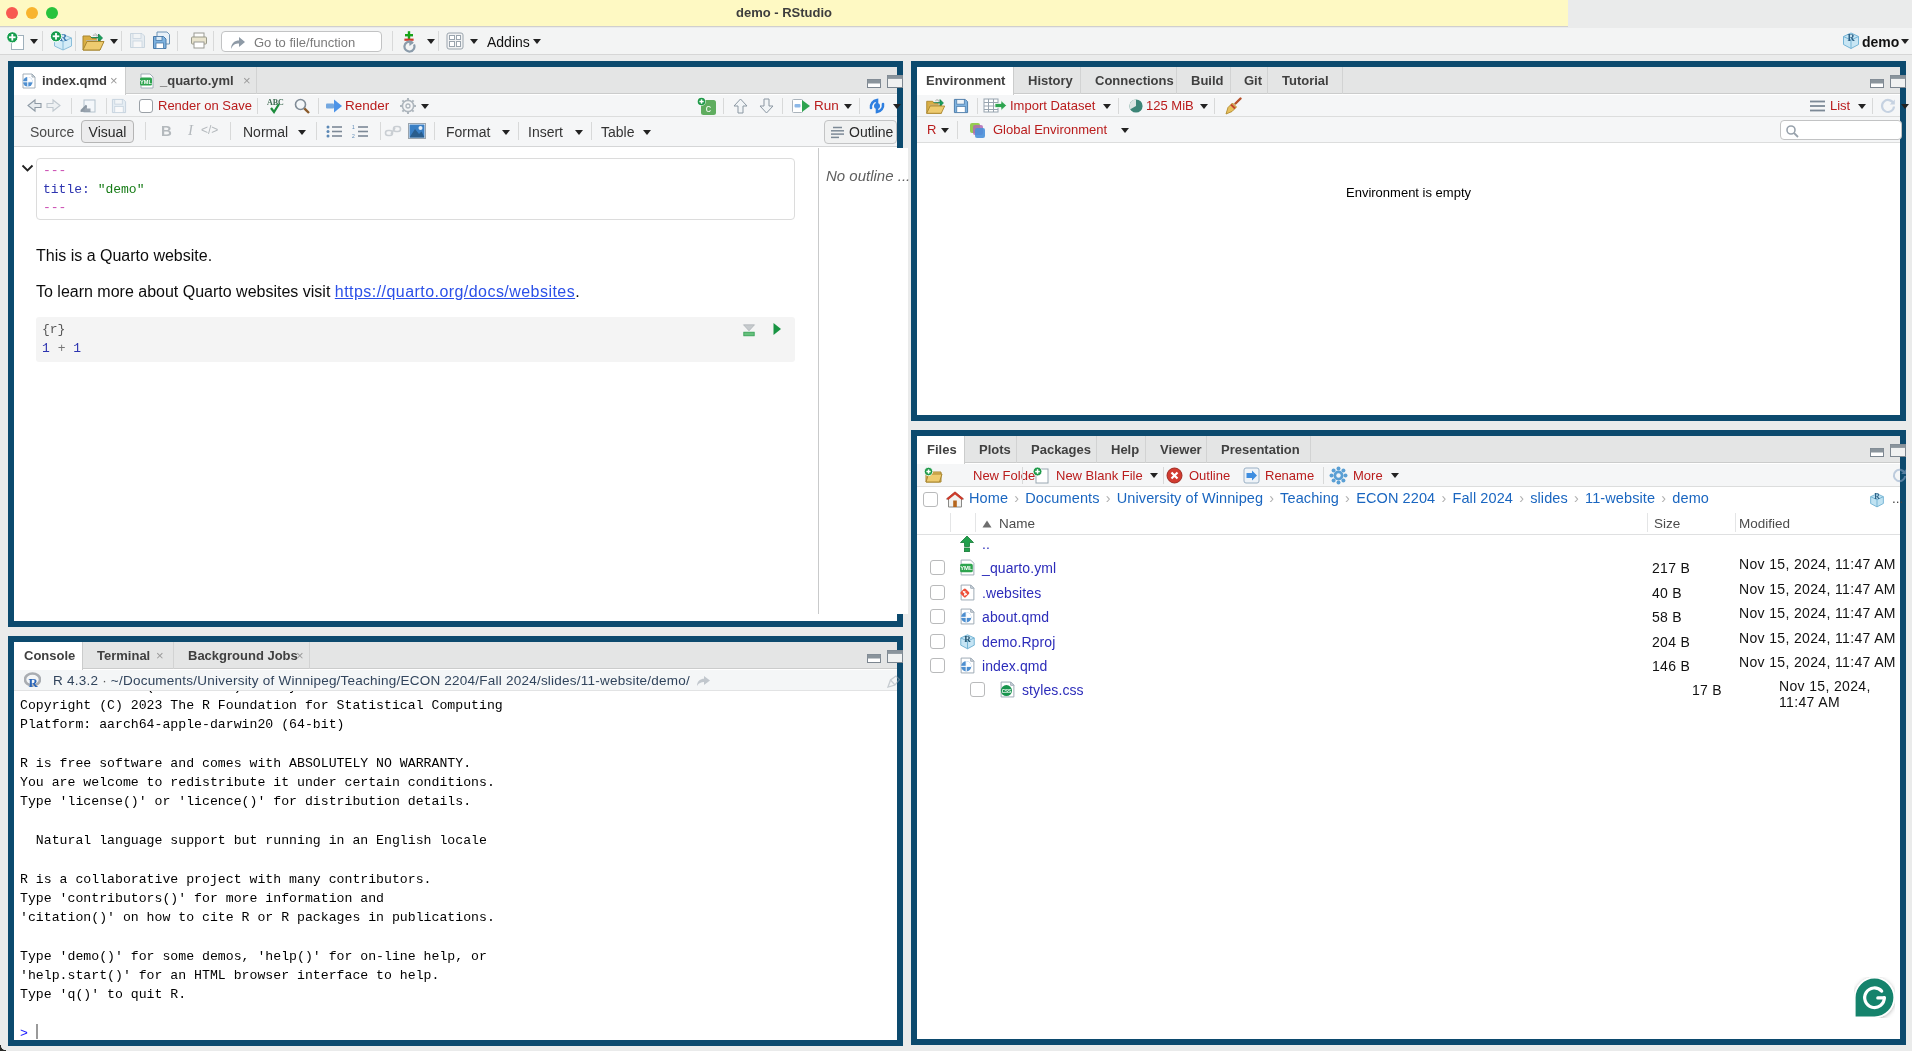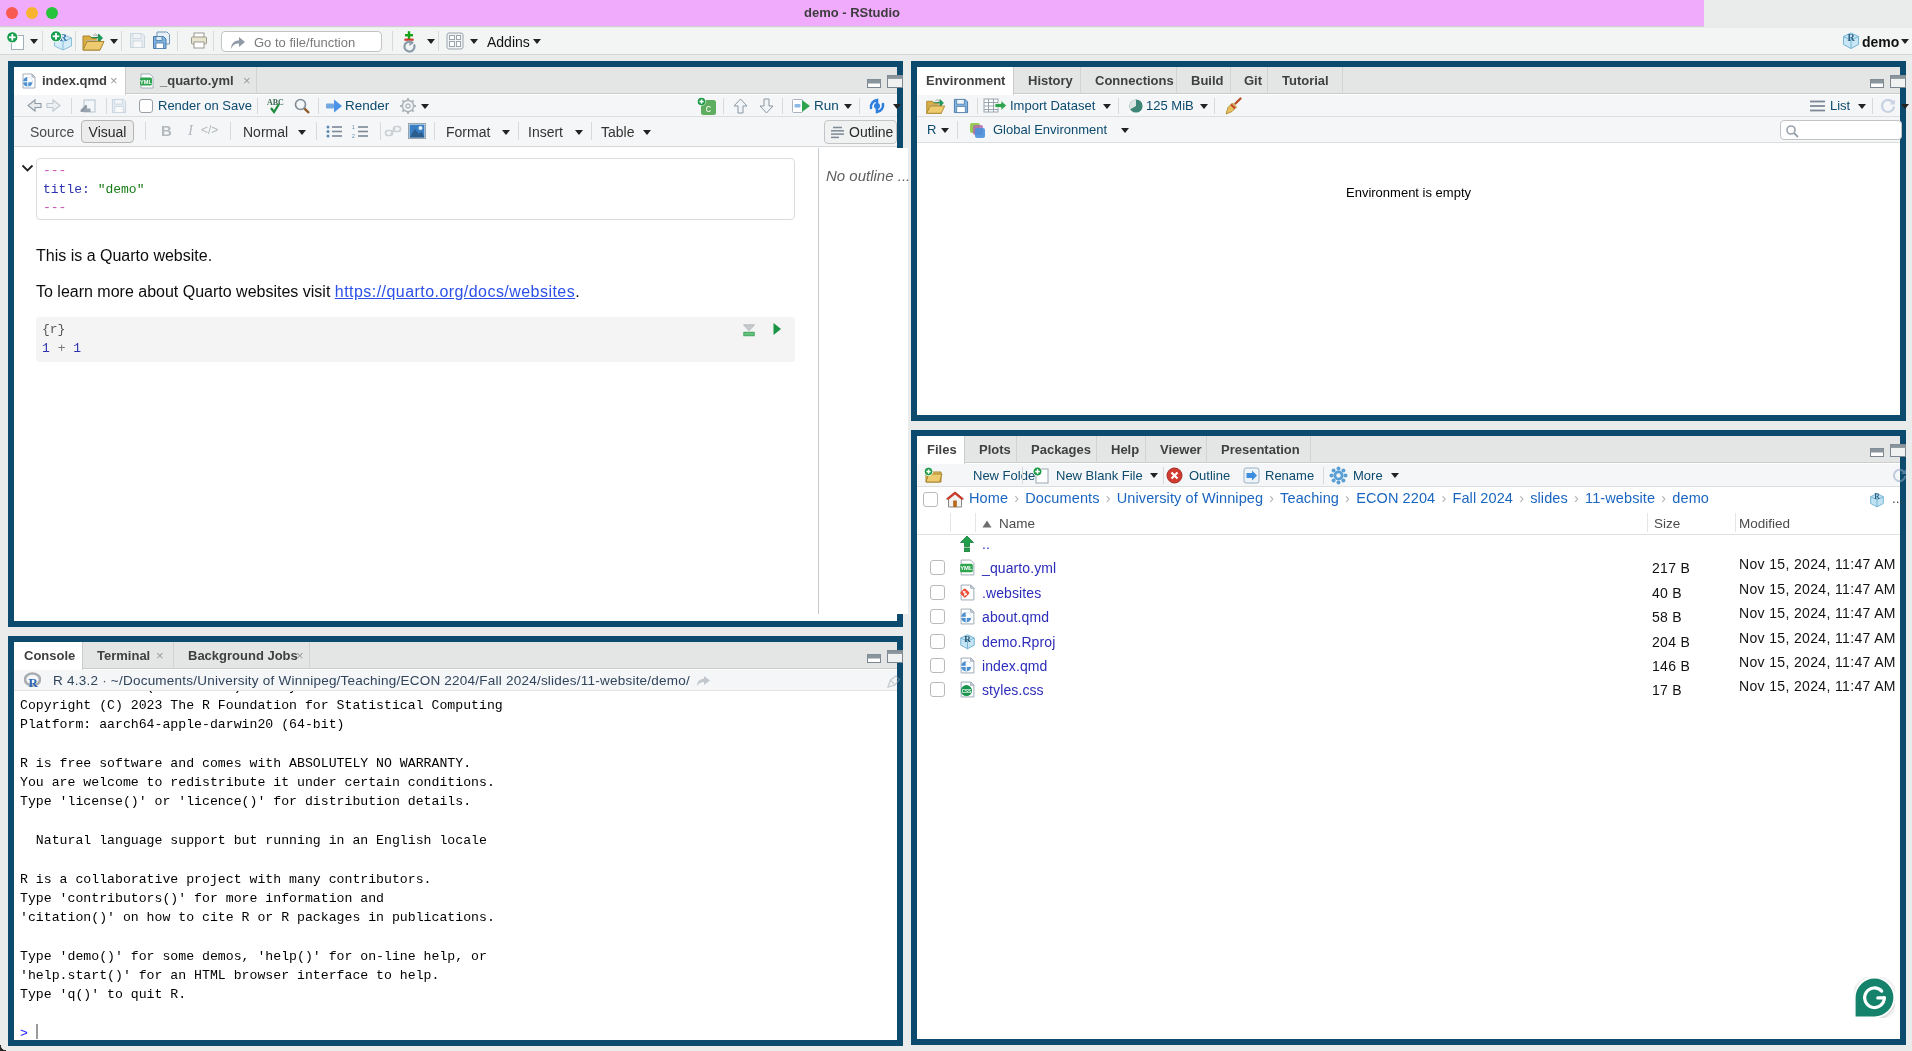--- a/index.html
+++ b/index.html
@@ -1,30 +1,30 @@
 <!DOCTYPE html>
 <html><head>
 <meta charset="utf-8">
 <style>
 * { margin:0; padding:0; box-sizing:border-box; }
 html,body { width:1912px; height:1051px; overflow:hidden; }
 body { background:#eaebeb; font-family:"Liberation Sans",sans-serif; position:relative; }
-.titlebar { position:absolute; left:0; top:0; width:1704px; height:27px; background:#f0abfc; border-bottom:1px solid #d0cfce; }
+.titlebar { position:absolute; left:0; top:0; width:1568px; height:27px; background:#fef9c3; border-bottom:1px solid #d0cfce; }
 .tl { position:absolute; top:7px; width:12px; height:12px; border-radius:50%; }
 .title { position:absolute; top:5px; width:100%; text-align:center; font-size:13px; font-weight:bold; color:#3d3d3d; }
 .toolbar { position:absolute; left:0; top:28px; width:1912px; height:27px; background:#f3f4f4; border-bottom:1px solid #d6d6d6; }
 .pane { position:absolute; background:#fff; border:6px solid #0c4a6e; }
 .tabstrip { position:absolute; left:0; top:0; right:0; height:27px; background:#e4e5e5; border-bottom:1px solid #cbcccc; }
 .tab { position:absolute; top:0; height:27px; line-height:27px; font-size:13px; font-weight:bold; color:#404040; text-align:left; border-right:1px solid #d2d3d3; white-space:nowrap; }
 .tab.active { background:#fff; border-right:1px solid #cbcccc; height:28px; }
 .ptoolbar { position:absolute; background:#f5f6f7; border-bottom:1px solid #dcdddd; }
 .sep { position:absolute; width:1px; background:#d8d9d9; }
 .icon { position:absolute; }
 .caret { position:absolute; width:0; height:0; border-left:4px solid transparent; border-right:4px solid transparent; border-top:5px solid #222; }
-.lbl { position:absolute; font-size:13px; color:#0c4a6e; white-space:nowrap; }
+.lbl { position:absolute; font-size:13px; color:#b91c1c; white-space:nowrap; }
 .minmax { position:absolute; }
 mono, .mono { font-family:"Liberation Mono",monospace; }
 .frow { position:absolute; left:0; right:0; height:24.4px; }
 .fcheck { position:absolute; left:13px; top:4px; width:15px; height:15px; background:#fff; border:1px solid #b9babb; border-radius:3px; }
 .ficon { position:absolute; left:42px; top:3px; }
 .fname { position:absolute; left:65px; top:4px; font-size:14px; color:#2c2cba; letter-spacing:0.1px; }
 .fsize { position:absolute; left:735px; top:4px; font-size:14px; color:#111; letter-spacing:0.3px; }
 .fdate { position:absolute; left:822px; top:0; font-size:14px; color:#111; letter-spacing:0.35px; }
 </style>
 </head>
@@ -686,21 +686,21 @@
         <path d="M11 1 L11 4 L14 4 Z" fill="#dfe5ea" stroke="#9aa7b2" stroke-width="0.9"></path>
         <circle cx="6.8" cy="8.8" r="4.8" fill="#4e8fd0"></circle>
         <path d="M6.8 8.8 L6.8 4 A4.8 4.8 0 0 1 11.6 8.8 Z" fill="#fff"></path>
         <line x1="6.8" y1="4" x2="6.8" y2="13.6" stroke="#fff" stroke-width="1"></line>
         <line x1="2" y1="8.8" x2="11.6" y2="8.8" stroke="#fff" stroke-width="1"></line>
       </svg>
       <span class="fname">index.qmd</span>
         <span class="fsize">146 B</span>
         <span class="fdate">Nov 15, 2024, 11:47 AM</span>
     </div>
-    <div class="frow" style="top:146.4px;">
+    <div class="frow" style="top:146.4px;margin-left:40px;">
       <div class="fcheck"></div>
       <svg class="ficon" width="17" height="17" viewBox="0 0 16 16">
         <path d="M2 1 L11 1 L14 4 L14 15 L2 15 Z" fill="#fff" stroke="#9aa7b2" stroke-width="0.9"></path>
         <path d="M11 1 L11 4 L14 4 Z" fill="#dfe5ea" stroke="#9aa7b2" stroke-width="0.9"></path>
         <circle cx="7" cy="9" r="5.2" fill="#18944d"></circle>
         <text x="7" y="11" font-size="4.4" fill="#fff" text-anchor="middle" font-weight="bold" font-family="Liberation Sans">CSS</text>
       </svg>
       <span class="fname">styles.css</span>
         <span class="fsize">17 B</span>
         <span class="fdate">Nov 15, 2024, 11:47 AM</span>

